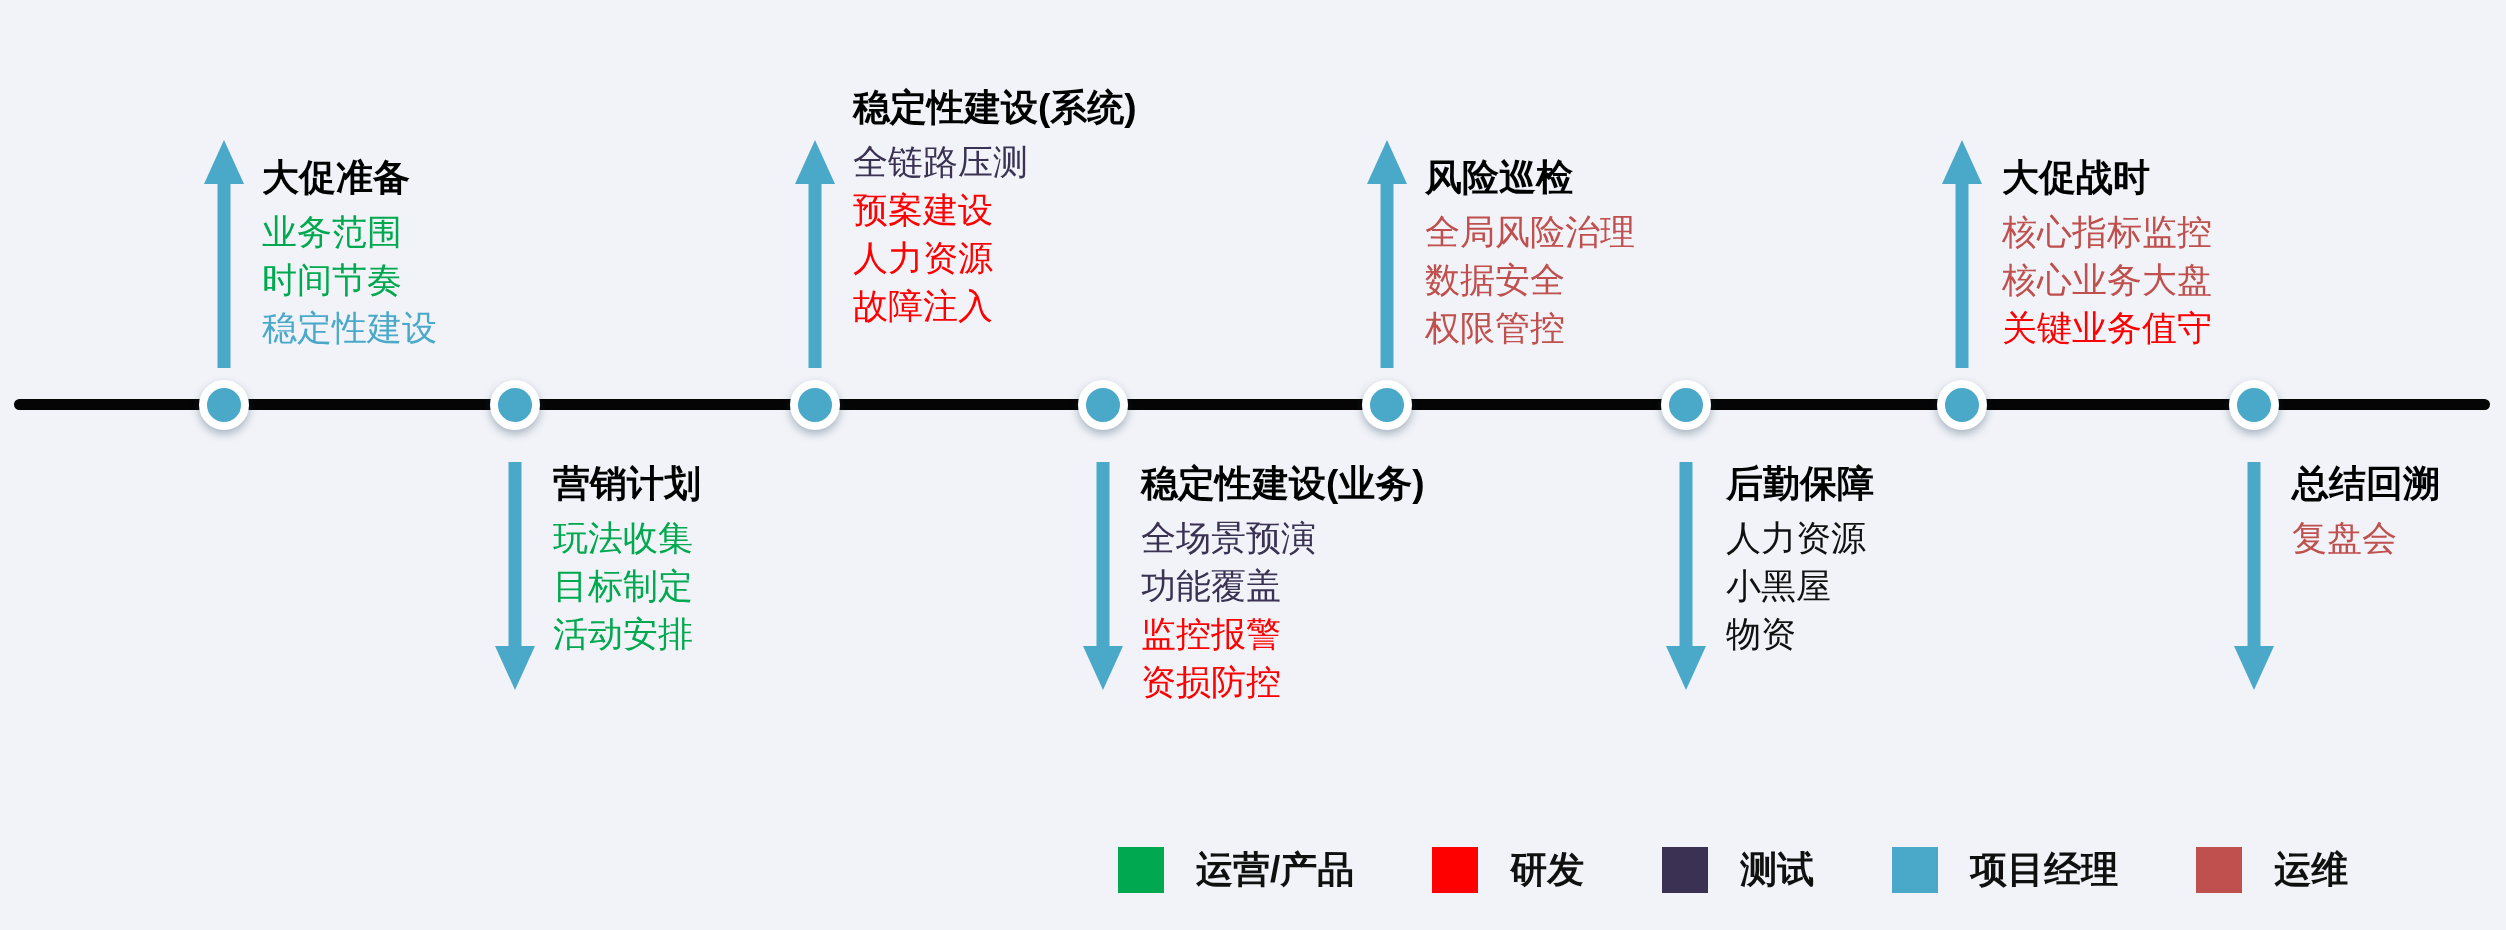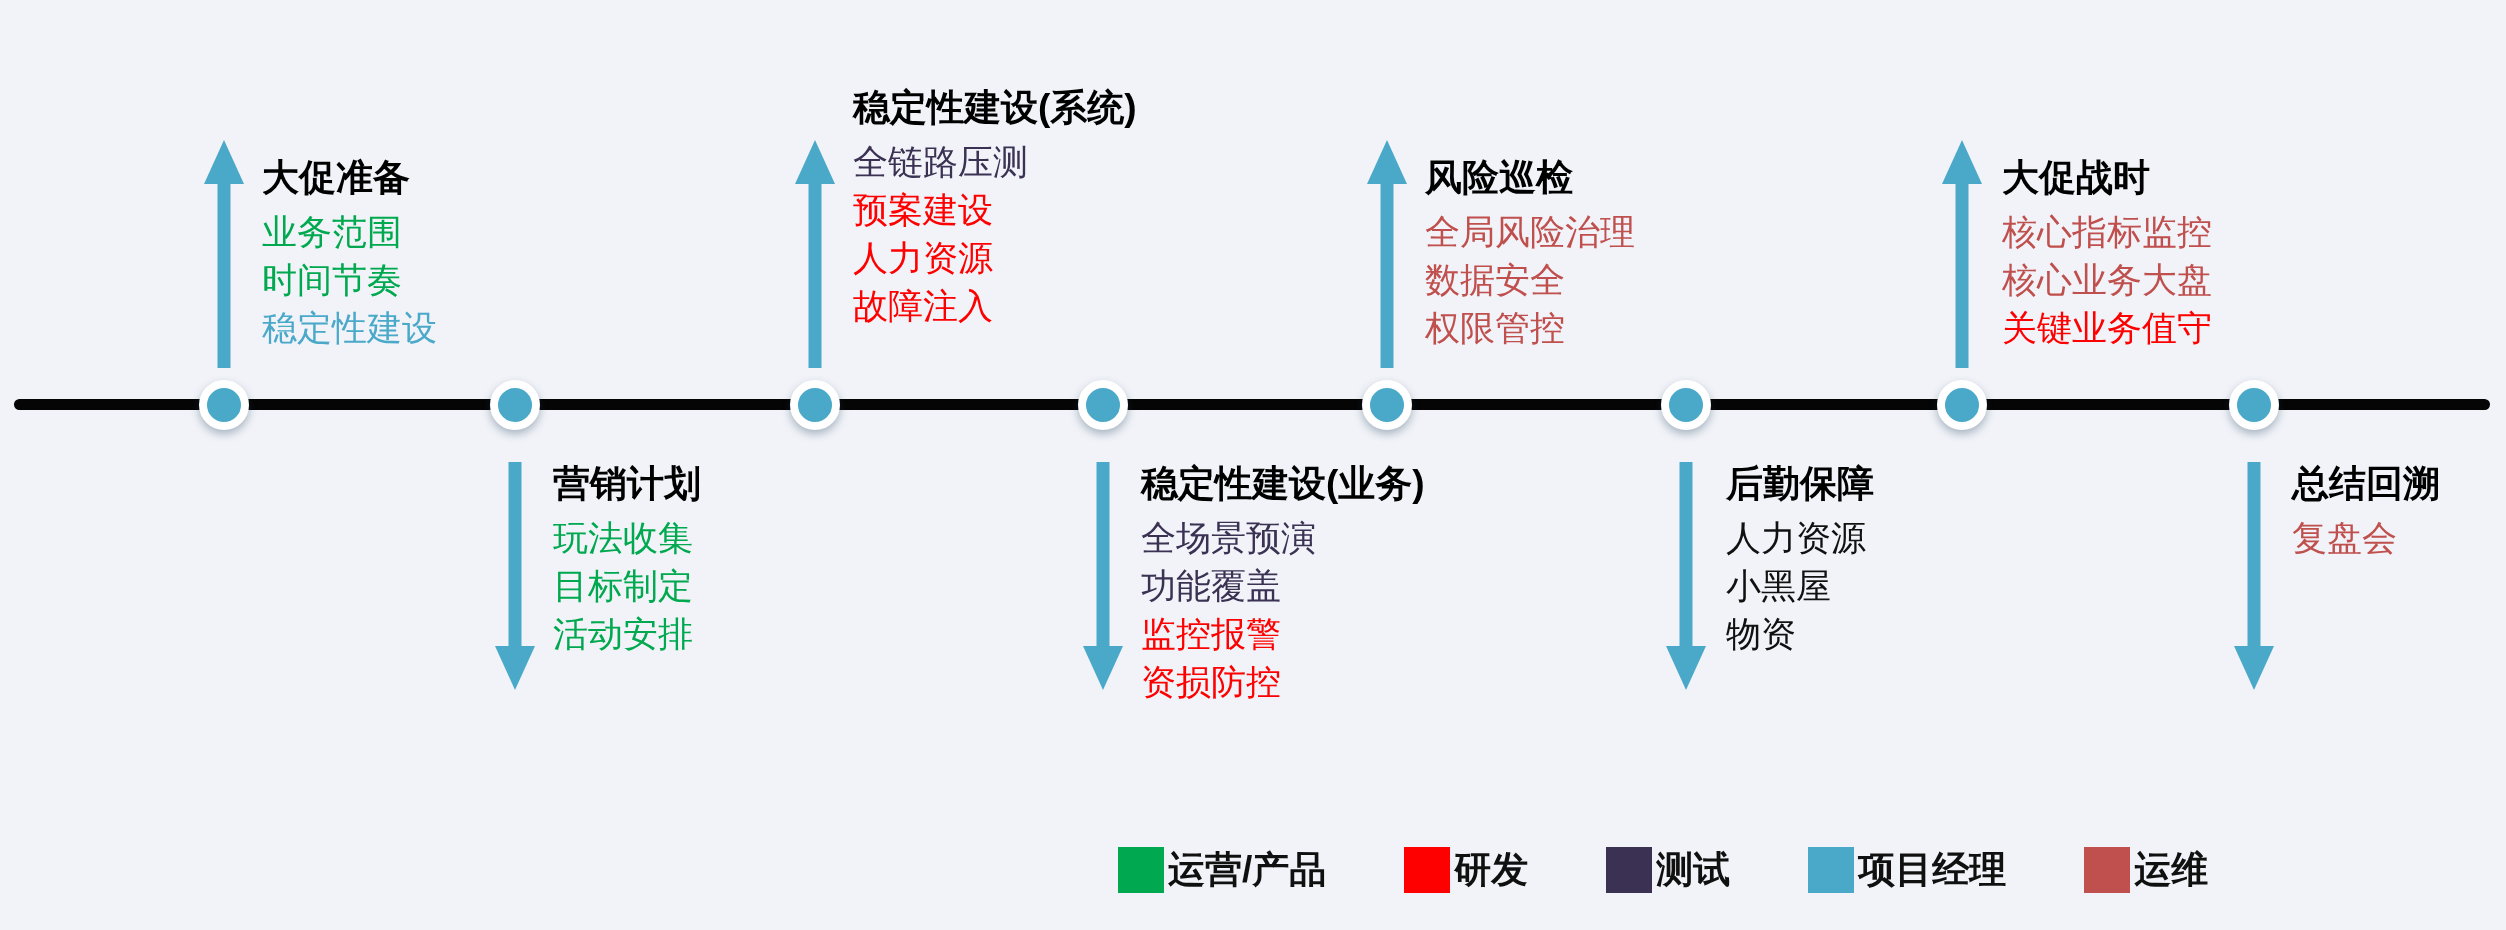--- a/index.html
+++ b/index.html
@@ -67,21 +67,21 @@
   .g7 .group-text { left: 2002px; top: 156px; }
   .g8 .arrow { left: 2234px; top: 462px; }
   .g8 .group-text { left: 2292px; top: 462px; }
 
   
   .legend {
     position: absolute;
     left: 1118px; top: 845px;
     display: flex; align-items: center; gap: 78px;
   }
-  .legend-item { display: flex; align-items: center; gap: 4px; }
+  .legend-item { display: flex; align-items: center; gap: 32px; }
   .legend-swatch { width: 46px; height: 46px; display: inline-block; }
   .legend-swatch[data-role="ops"] { background: var(--ops); }
   .legend-swatch[data-role="rd"]  { background: var(--rd); }
   .legend-swatch[data-role="qa"]  { background: var(--qa); }
   .legend-swatch[data-role="pm"]  { background: var(--pm); }
   .legend-swatch[data-role="om"]  { background: var(--om); }
   .legend-label {
     font-size: 37px; font-weight: 600; color: #101010; white-space: nowrap;
   }
 </style>

